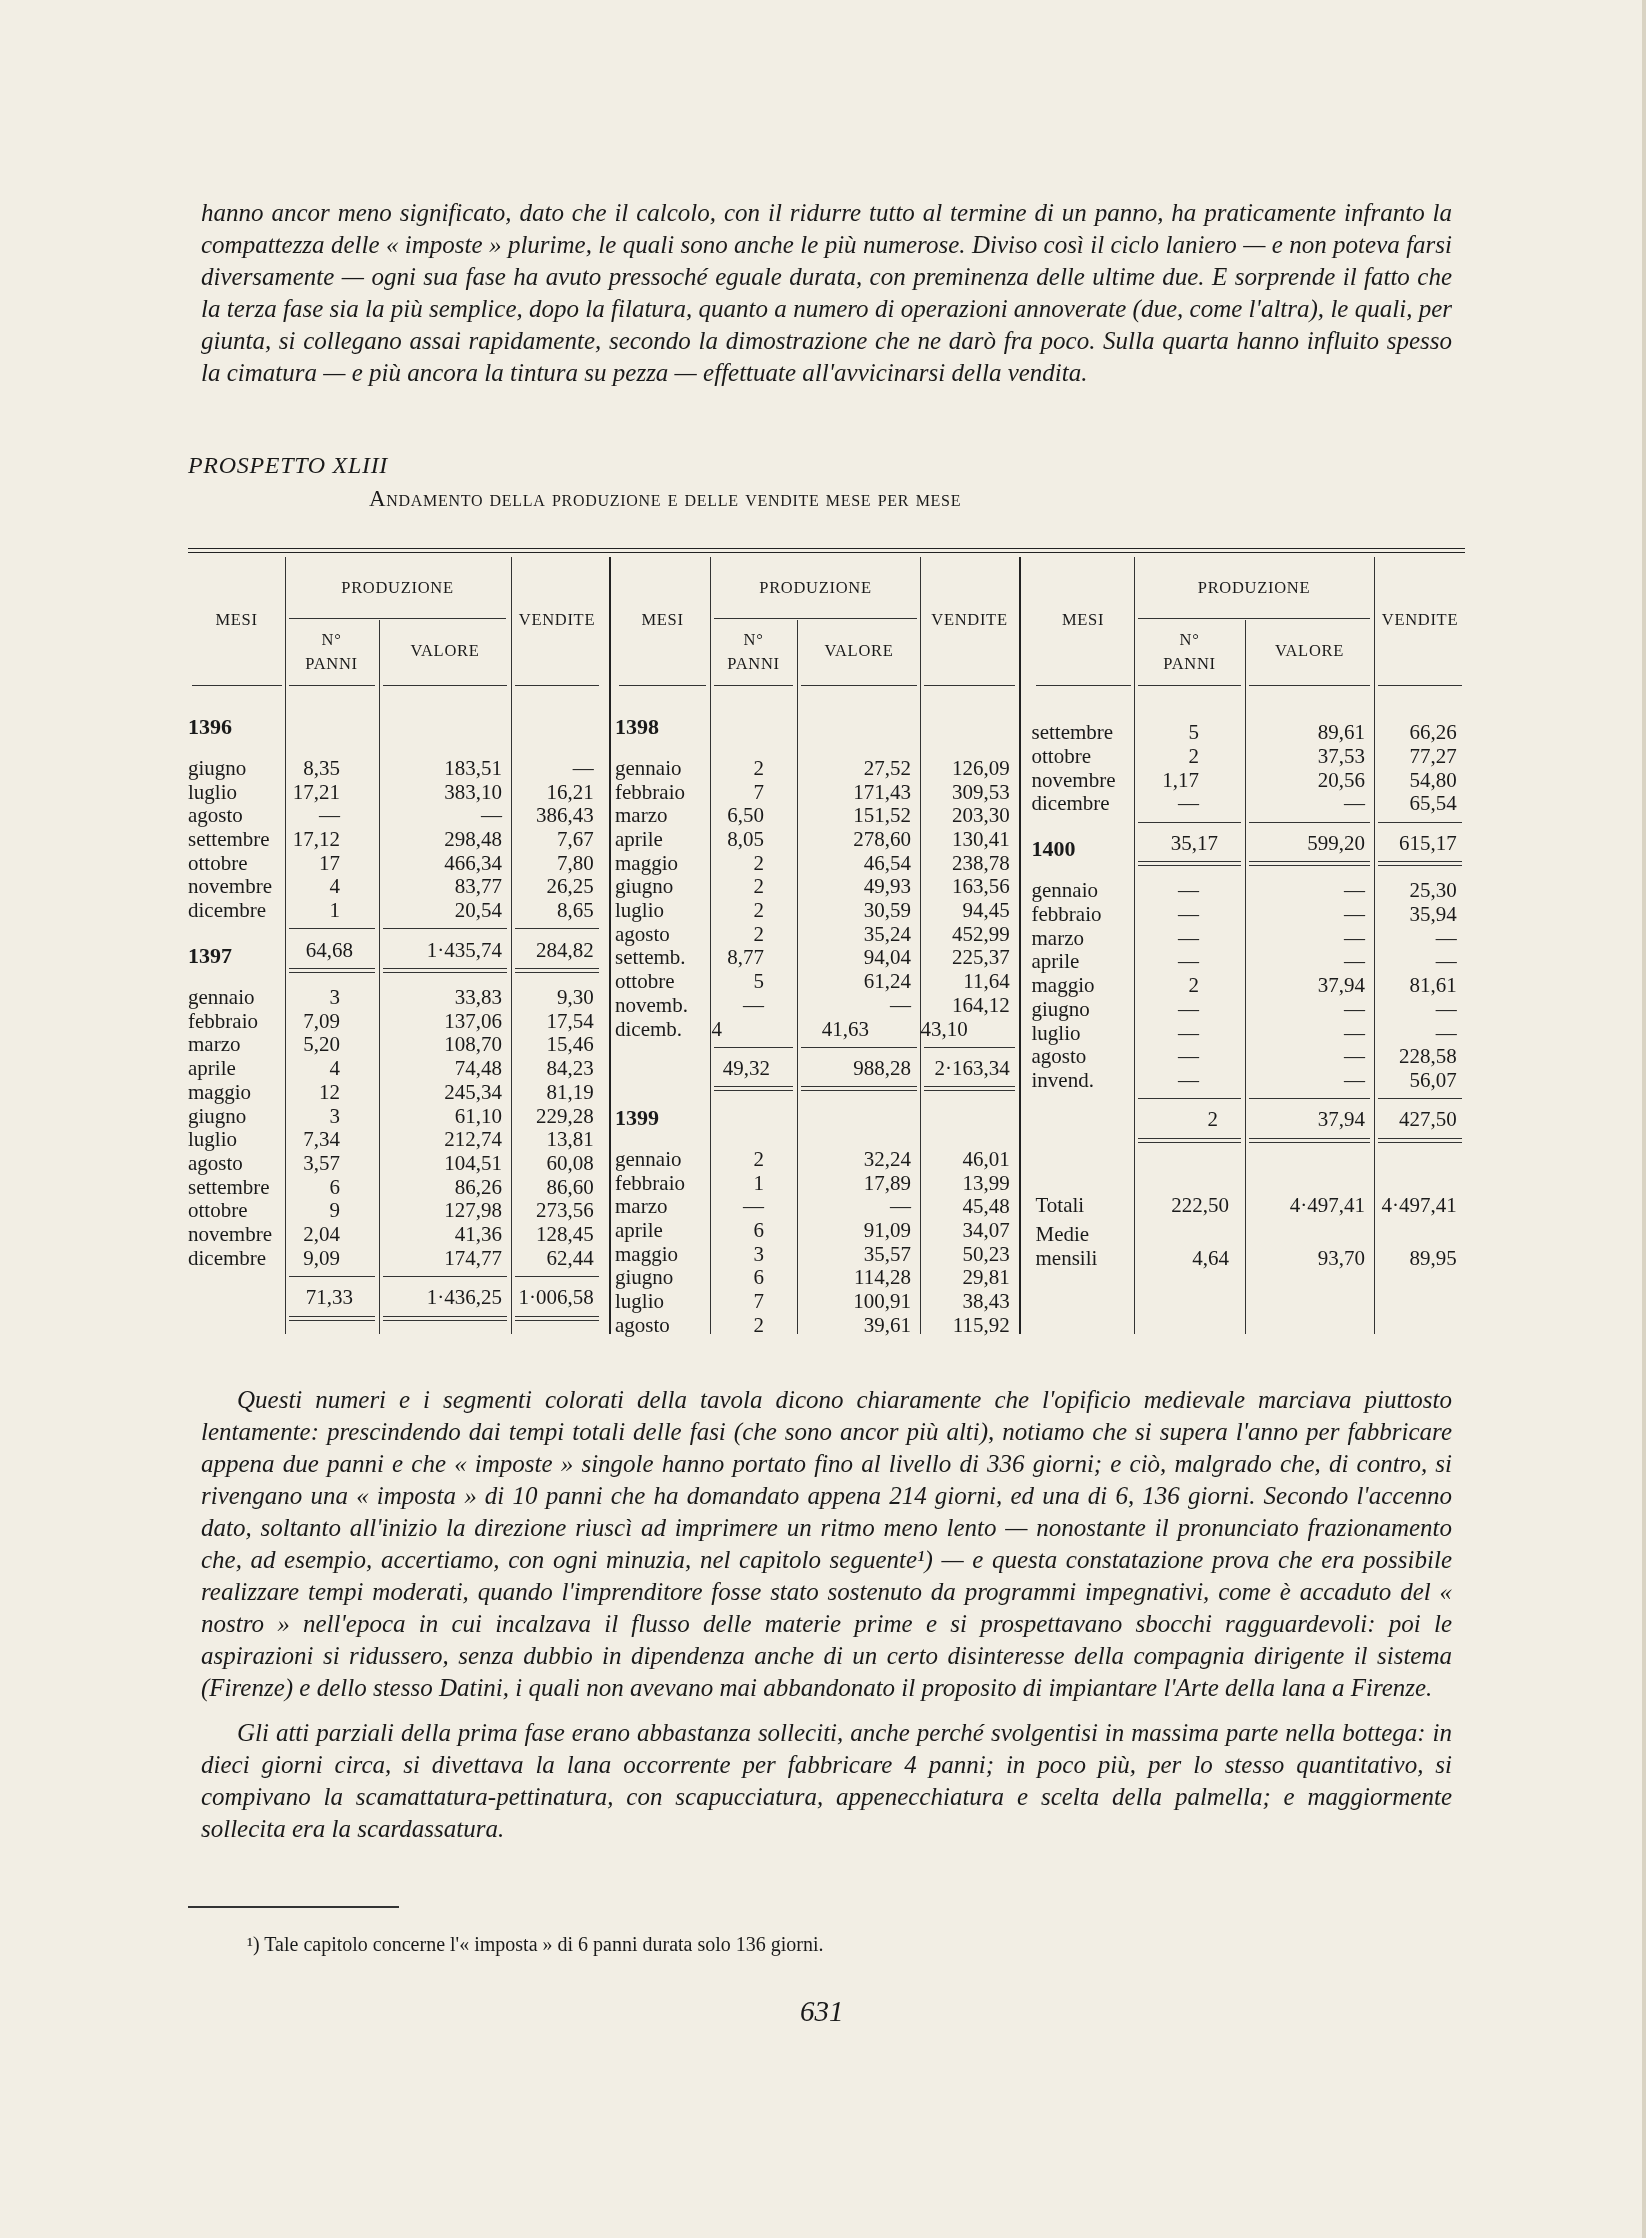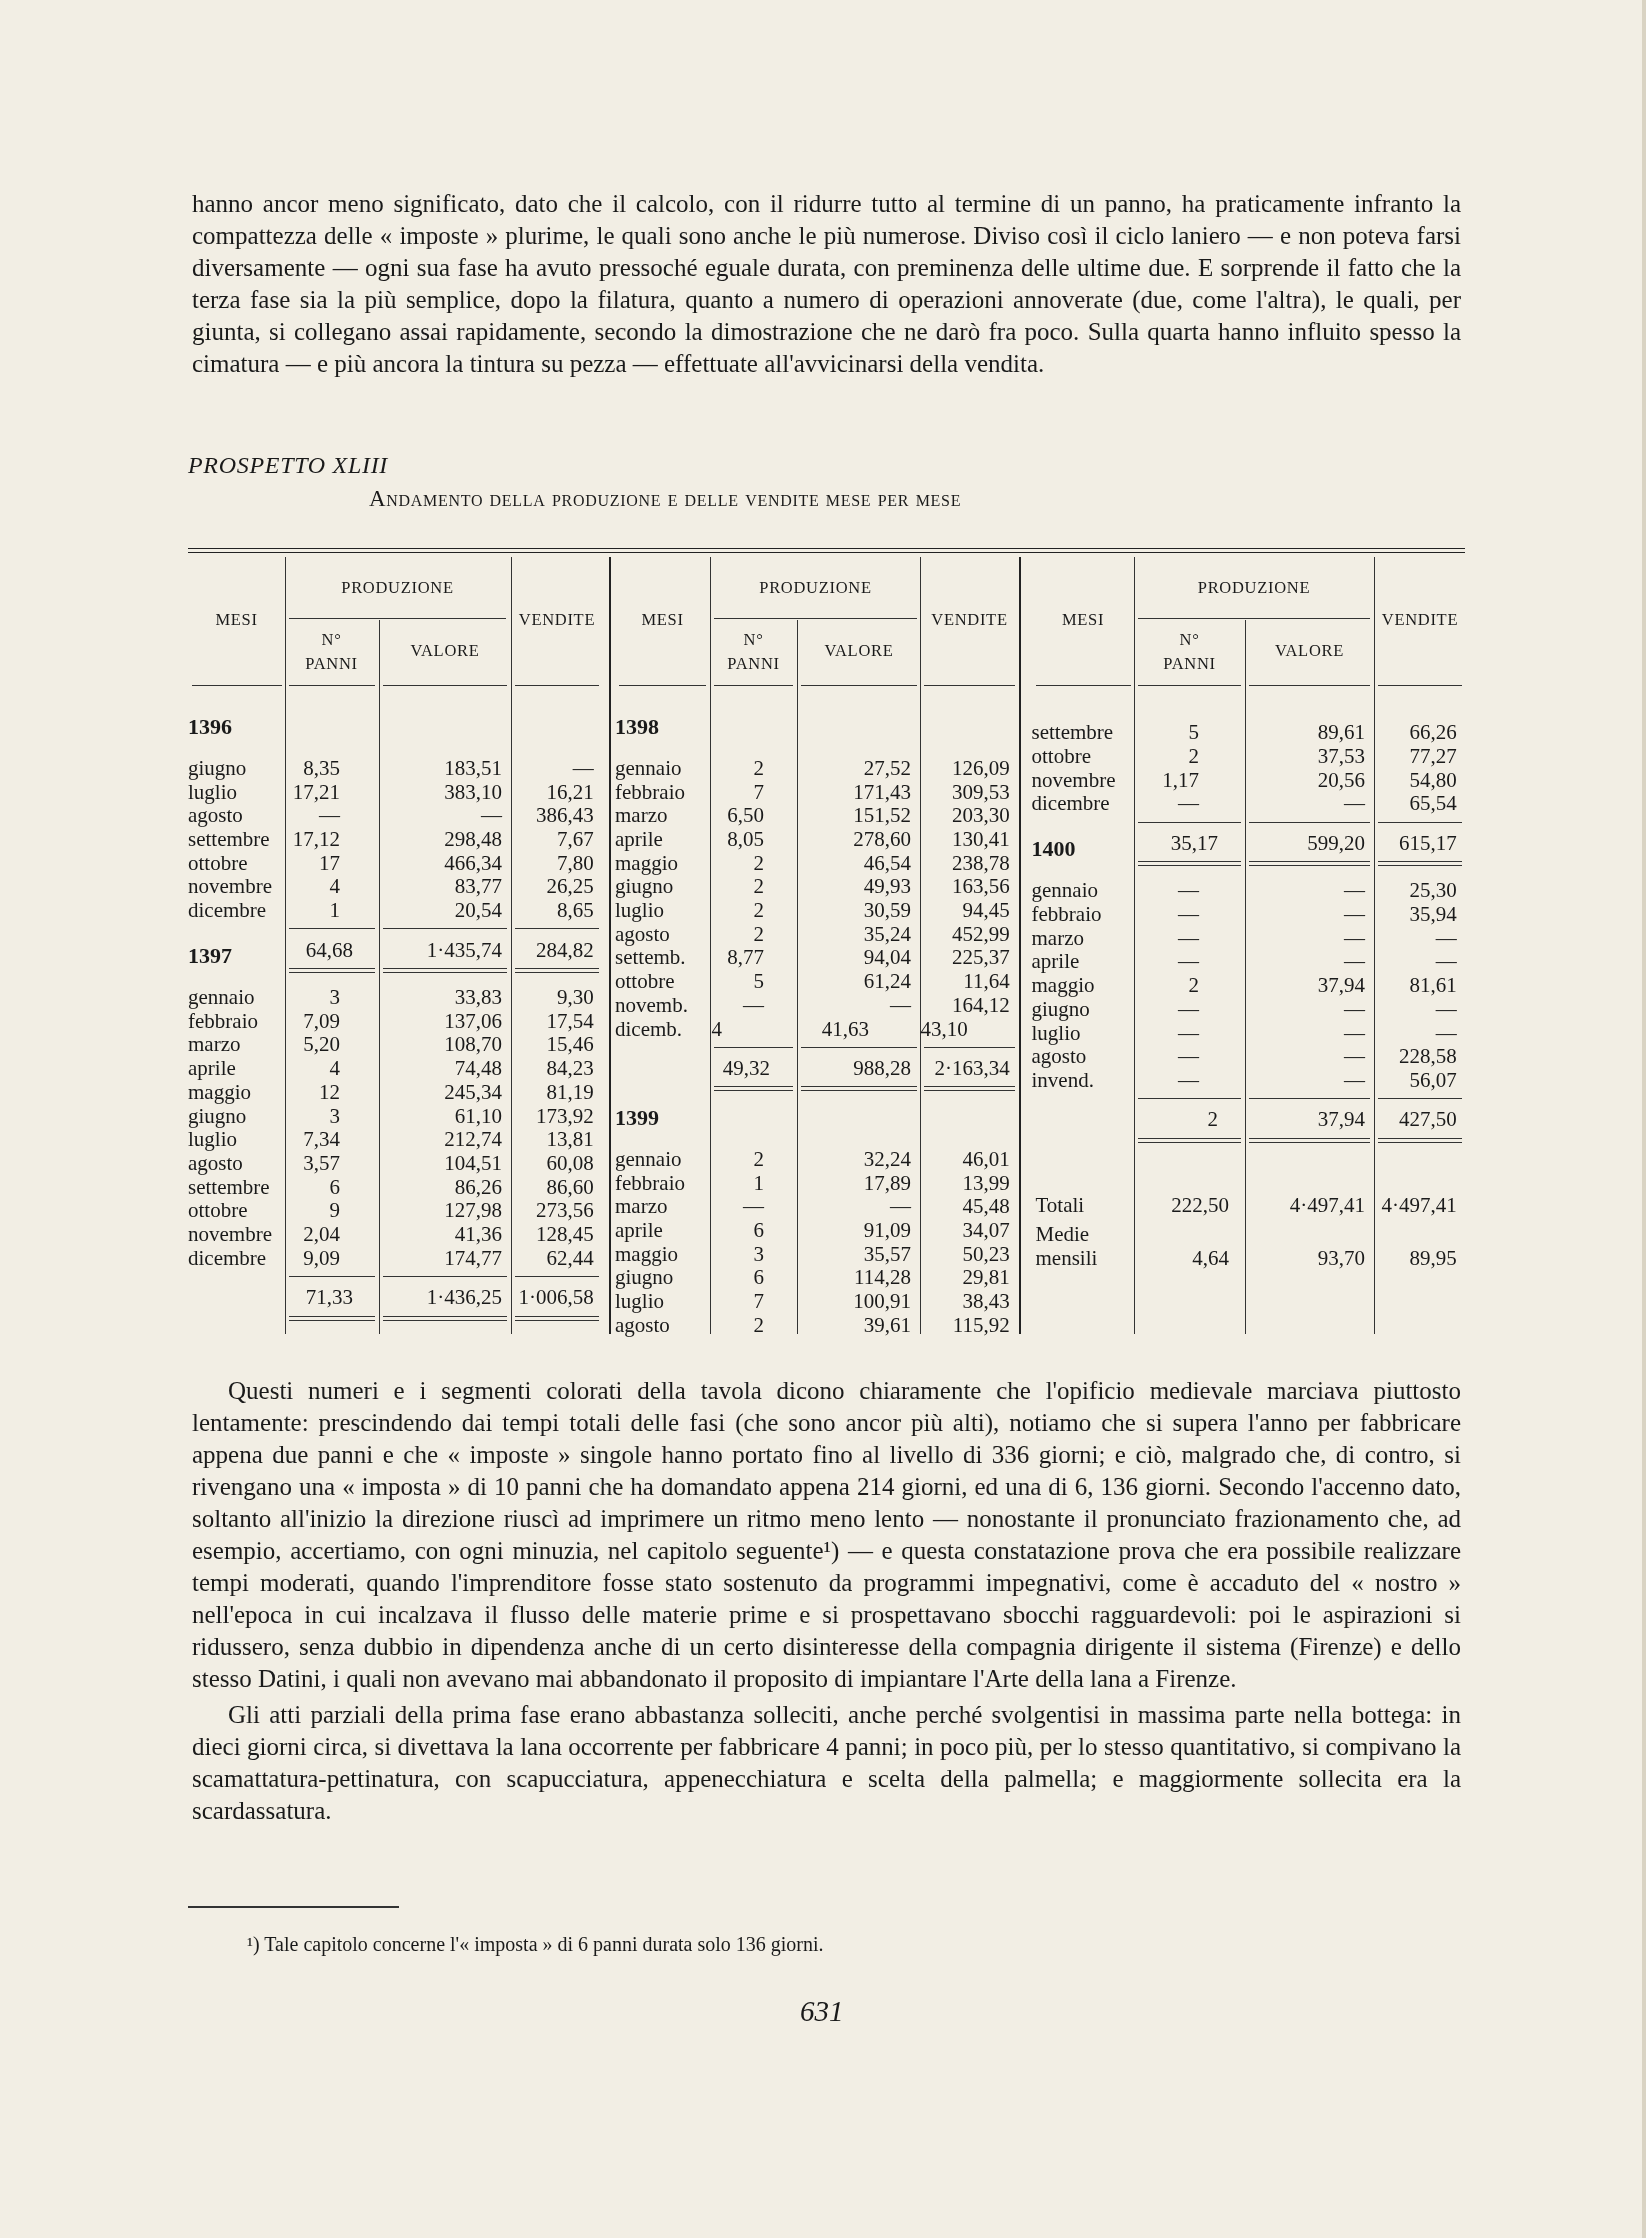--- a/index.html
+++ b/index.html
@@ -11,21 +11,21 @@
     position: relative;
     overflow: hidden;
   }
   .page-edge-right {
     position: absolute; top: 0; right: 0; width: 4px; height: 2239px; background: #d9d3c3;
   }
   .text-block {
     position: absolute; left: 188px; width: 1277px;
     font-size: 25px; line-height: 32px; text-align: justify;
   }
-  .text-block p { margin: 4px; }
+  .text-block p { margin: 13px; font-style: italic; }
   .indent { text-indent: 36px; }
   #intro { top: 184px; }
   #prospetto-label { position: absolute; left: 188px; top: 452px; font-size: 24px; font-style: italic; letter-spacing: 0.7px; }
   #table-title { position: absolute; left: 369px; top: 486px; font-size: 23px; letter-spacing: 0.7px; font-variant: small-caps; }
   .table-wrap { position: absolute; left: 188px; top: 548px; width: 1277px; height: 790px; }
   .top-rule { position: absolute; left: 0; width: 1277px; border-top: 1.3px solid #222; }
   .panel { position: absolute; top: 9.2px; height: 777px; }
   .panel.p1 { left: 0; width: 415px; }
   .panel.p2 { left: 421px; width: 408px; border-left: 2px solid #222; }
   .panel.p3 { left: 831px; width: 445px; border-left: 2px solid #222; }
@@ -157,21 +157,21 @@
       <div class="row" style="left:0;width:415px;top:523px">
         <span class="m" style="left:0px">maggio</span>
         <span class="c" style="right:263px">12</span>
         <span class="c" style="right:101px">245,34</span>
         <span class="c" style="right:9.2px">81,19</span>
       </div>
       <div class="row" style="left:0;width:415px;top:547px">
         <span class="m" style="left:0px">giugno</span>
         <span class="c" style="right:263px">3</span>
         <span class="c" style="right:101px">61,10</span>
-        <span class="c" style="right:9.2px">173,92</span>
+        <span class="c" style="right:9.2px">229,28</span>
       </div>
       <div class="row" style="left:0;width:415px;top:570px">
         <span class="m" style="left:0px">luglio</span>
         <span class="c" style="right:263px">7,34</span>
         <span class="c" style="right:101px">212,74</span>
         <span class="c" style="right:9.2px">13,81</span>
       </div>
       <div class="row" style="left:0;width:415px;top:594px">
         <span class="m" style="left:0px">agosto</span>
         <span class="c" style="right:263px">3,57</span>

